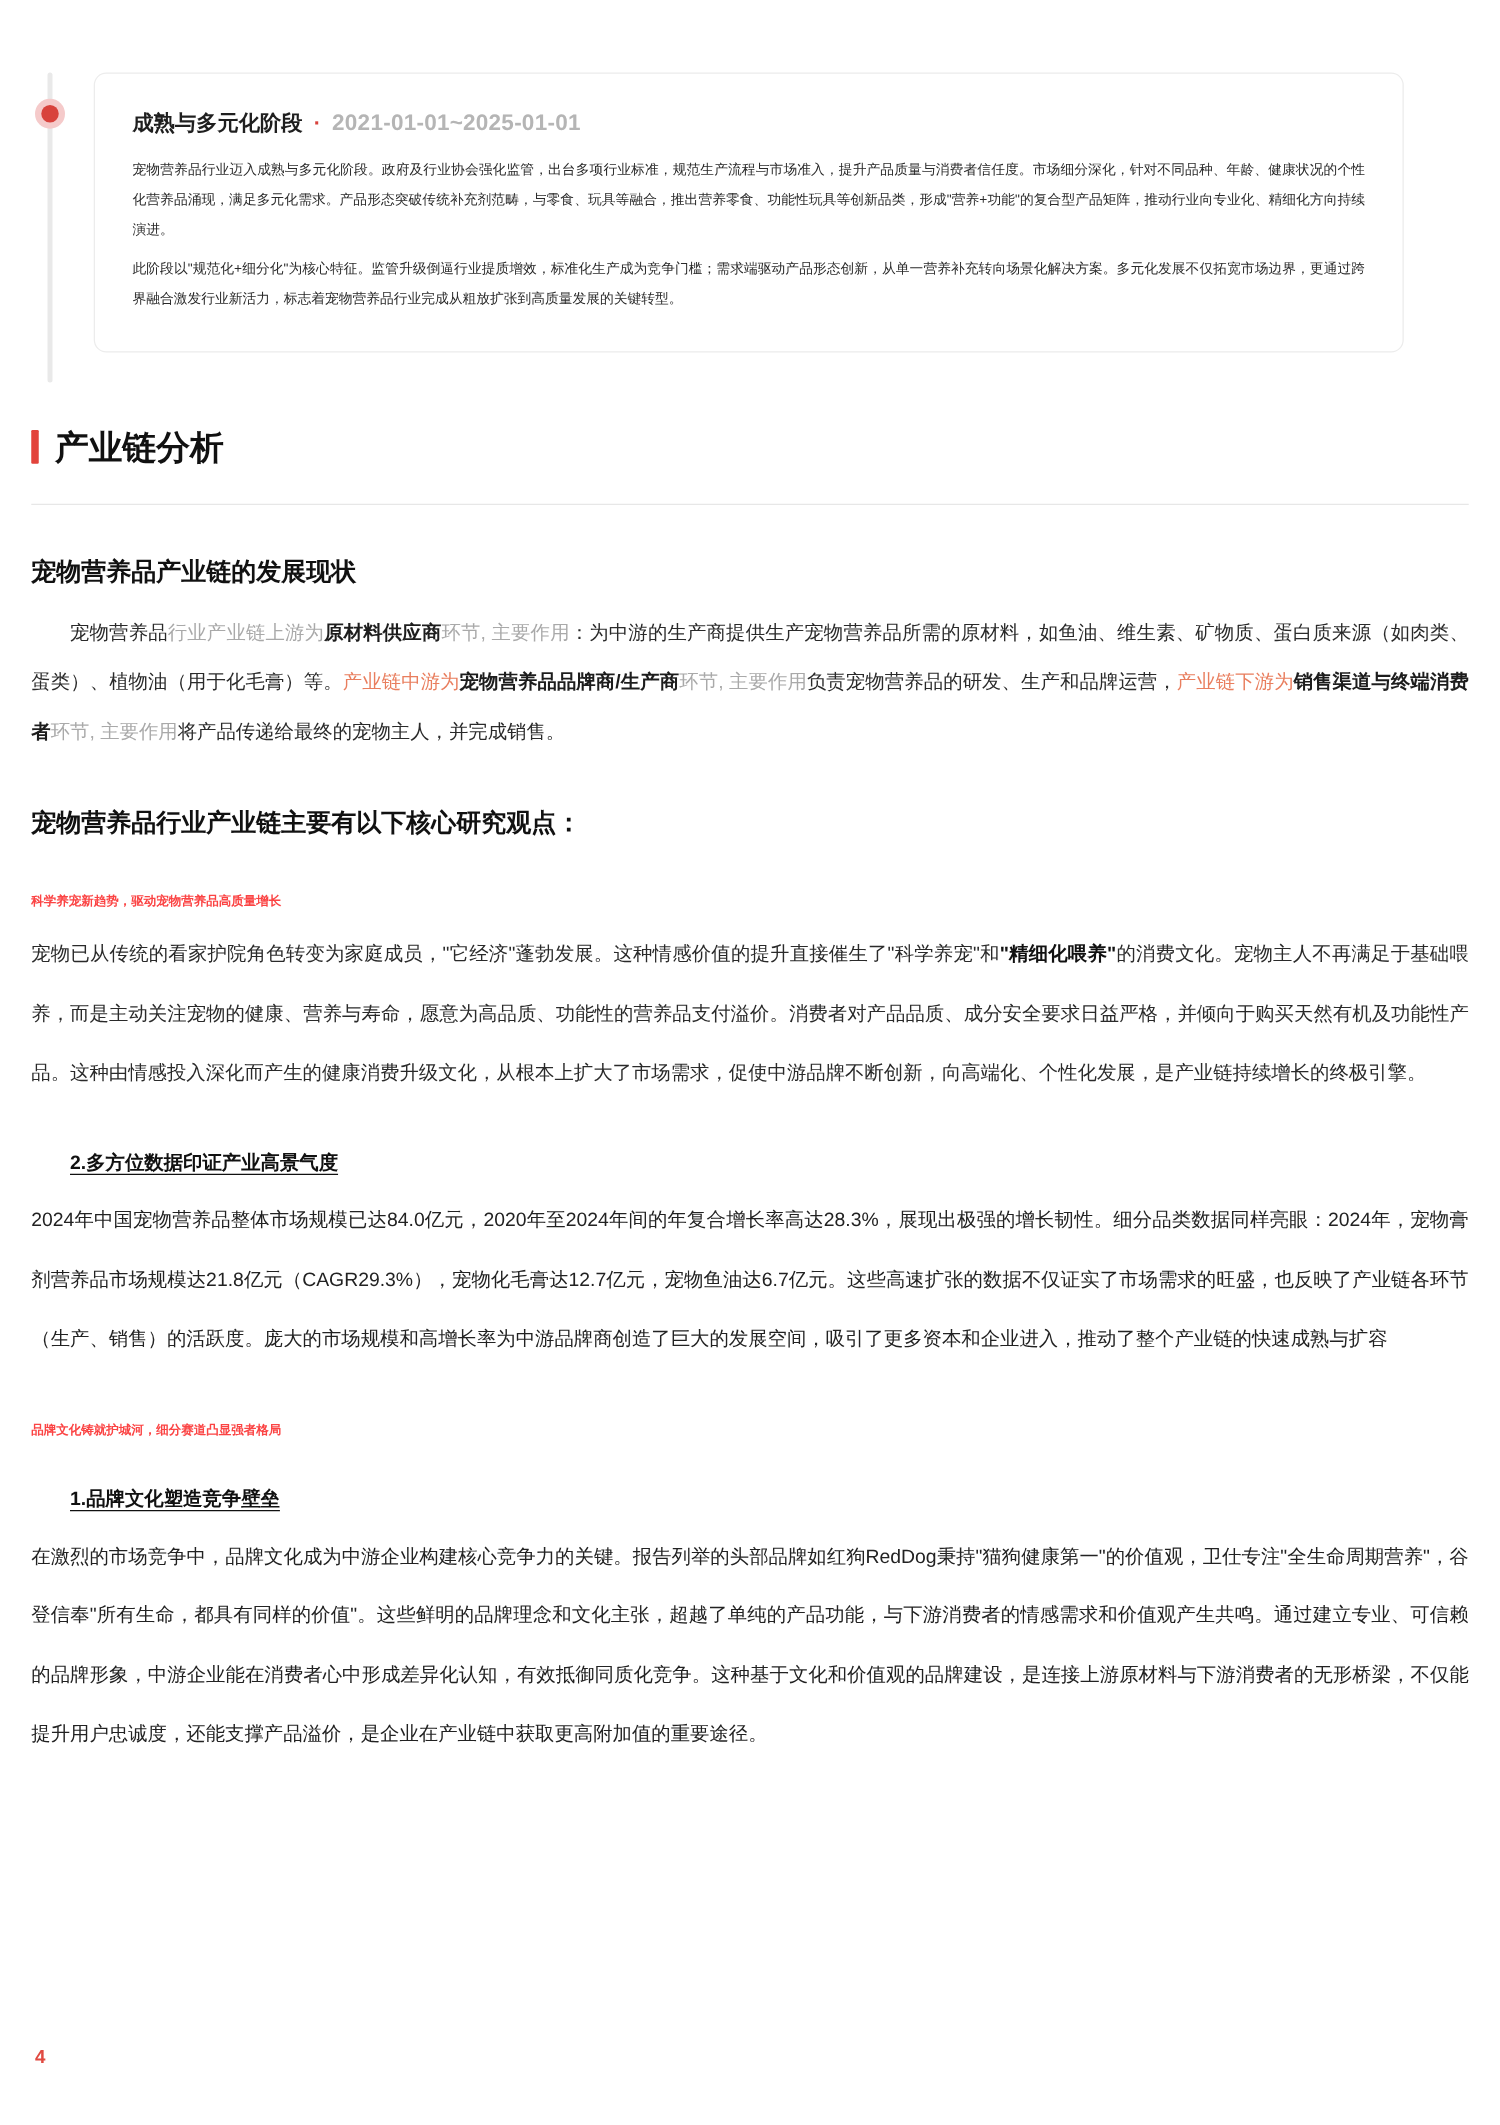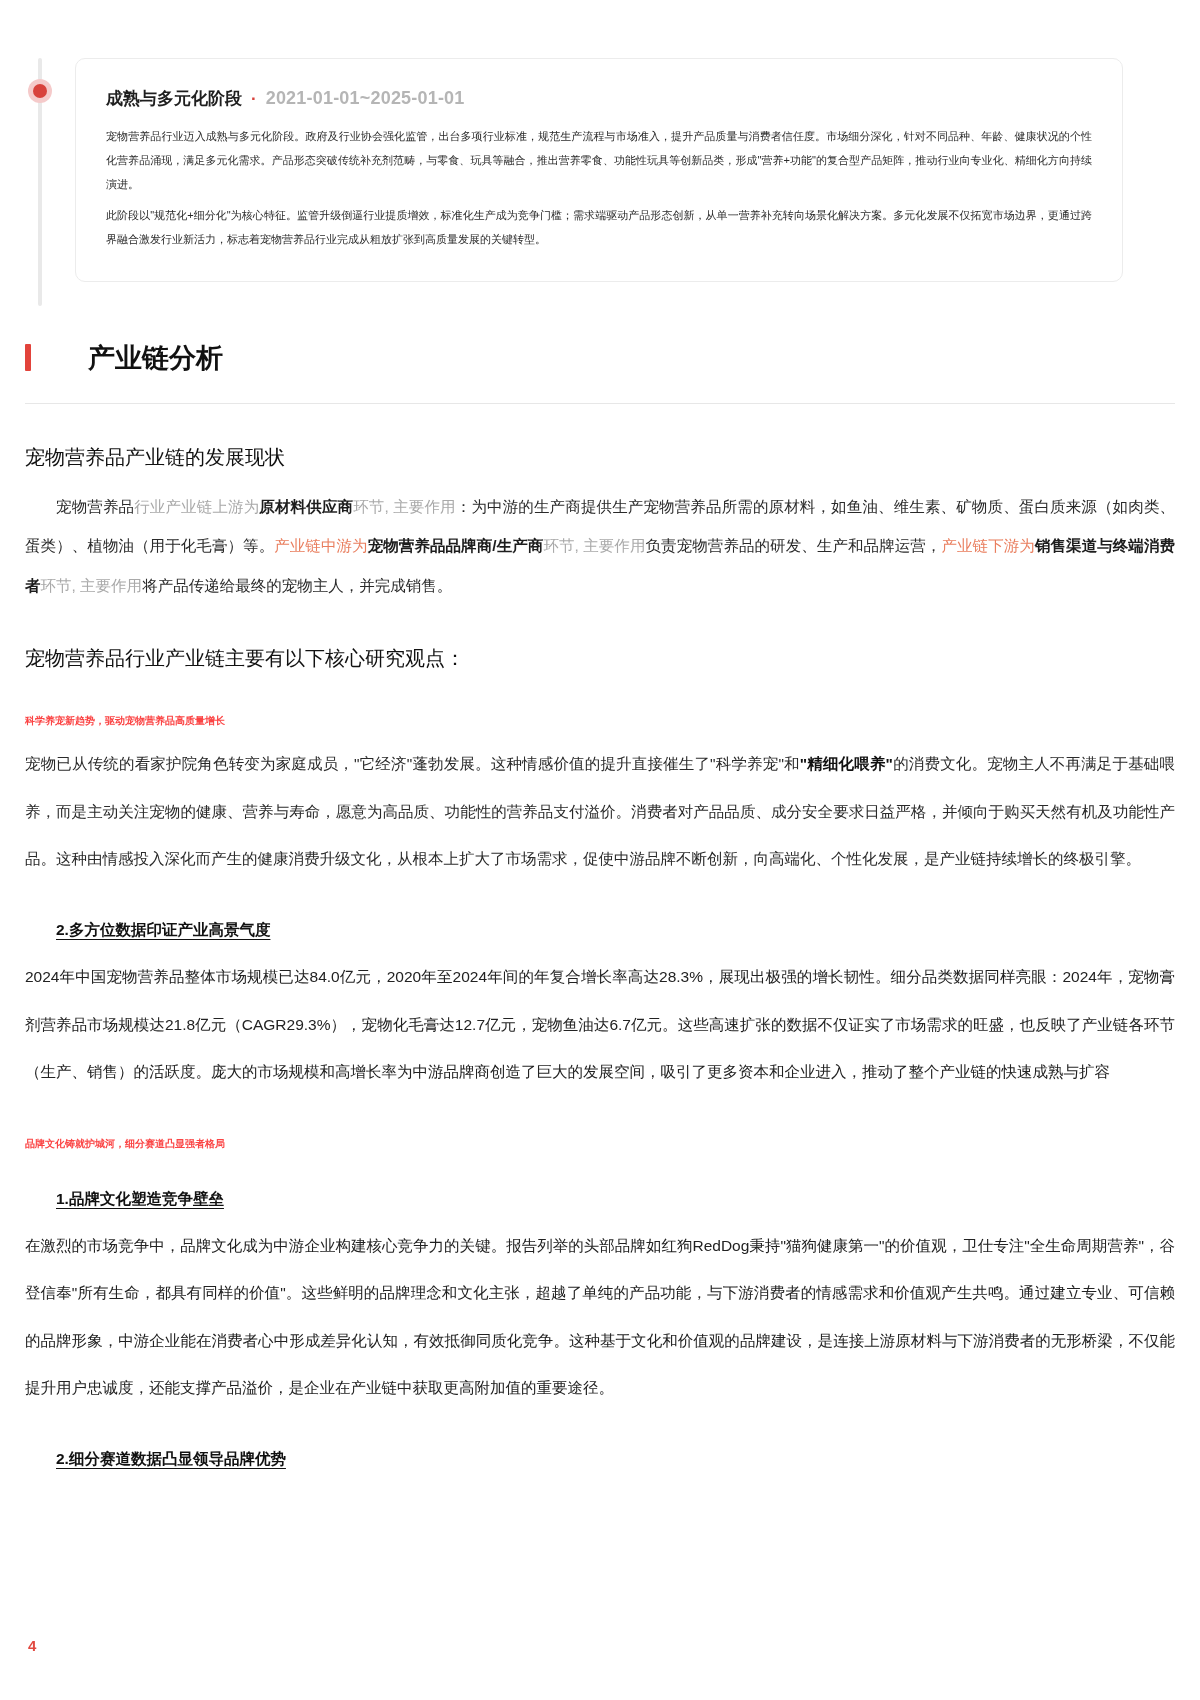--- a/index.html
+++ b/index.html
@@ -34,25 +34,25 @@
     padding: 28px 30px 30px 30px; background: #fff;
   }
   .stage-header { display: flex; align-items: center; gap: 9px; }
   .stage-title { font-size: 17px; font-weight: bold; color: #1f1f1f; }
   .stage-sep { color: var(--dot); font-weight: bold; font-size: 17px; }
   .stage-date { font-size: 18px; color: var(--date); font-weight: 600; letter-spacing: .2px; }
   .stage-para { font-size: 11px; line-height: 2.2; text-align: justify; margin-top: 14px; color: #2a2a2a; }
   .stage-para + .stage-para { margin-top: 6px; }
 
   
-  .section-title { margin-top: 58px; display: flex; align-items: center; font-size: 27px; font-weight: bold; color: #111; gap: 44px; }
+  .section-title { margin-top: 58px; display: flex; align-items: center; font-size: 27px; font-weight: bold; color: #111; }
   .section-title .bar { width: 6px; height: 27px; background: var(--accent); margin-right: 13px; border-radius: 1px; }
   .divider { border: none; border-top: 1px solid var(--divider); margin-top: 27px; }
 
-  h3.sub-heading { margin-top: 40px; font-size: 20px; font-weight: normal; color: #111; }
+  h3.sub-heading { margin-top: 40px; font-size: 20px; font-weight: bold; color: #111; }
 
   .status-para {
     margin-top: 16px; font-size: 15.5px; line-height: 2.55;
     text-indent: 2em; text-align: justify;
   }
   .seg-normal { color: #2a2a2a; }
   .seg-bold { color: #1d1d1d; font-weight: bold; }
   .seg-gray { color: var(--gray); margin-top: 44px; }
   .seg-orange { color: var(--orange); }
 
@@ -109,17 +109,16 @@
     <p class="point-heading">2.多方位数据印证产业高景气度</p>
     <p class="body-para">2024年中国宠物营养品整体市场规模已达84.0亿元，2020年至2024年间的年复合增长率高达28.3%，展现出极强的增长韧性。细分品类数据同样亮眼：2024年，宠物膏剂营养品市场规模达21.8亿元（CAGR29.3%），宠物化毛膏达12.7亿元，宠物鱼油达6.7亿元。这些高速扩张的数据不仅证实了市场需求的旺盛，也反映了产业链各环节（生产、销售）的活跃度。庞大的市场规模和高增长率为中游品牌商创造了巨大的发展空间，吸引了更多资本和企业进入，推动了整个产业链的快速成熟与扩容</p>
   </div>
 
   <div class="topic">
     <p class="topic-title">品牌文化铸就护城河，细分赛道凸显强者格局</p>
 
     <p class="point-heading">1.品牌文化塑造竞争壁垒</p>
     <p class="body-para">在激烈的市场竞争中，品牌文化成为中游企业构建核心竞争力的关键。报告列举的头部品牌如红狗RedDog秉持"猫狗健康第一"的价值观，卫仕专注"全生命周期营养"，谷登信奉"所有生命，都具有同样的价值"。这些鲜明的品牌理念和文化主张，超越了单纯的产品功能，与下游消费者的情感需求和价值观产生共鸣。通过建立专业、可信赖的品牌形象，中游企业能在消费者心中形成差异化认知，有效抵御同质化竞争。这种基于文化和价值观的品牌建设，是连接上游原材料与下游消费者的无形桥梁，不仅能提升用户忠诚度，还能支撑产品溢价，是企业在产业链中获取更高附加值的重要途径。</p>
 
-    <p class="point-heading">2.细分赛道数据凸显领导品牌优势</p>
   </div>
 
   <span class="page-num">4</span>
 </div>
 
 </body></html>

